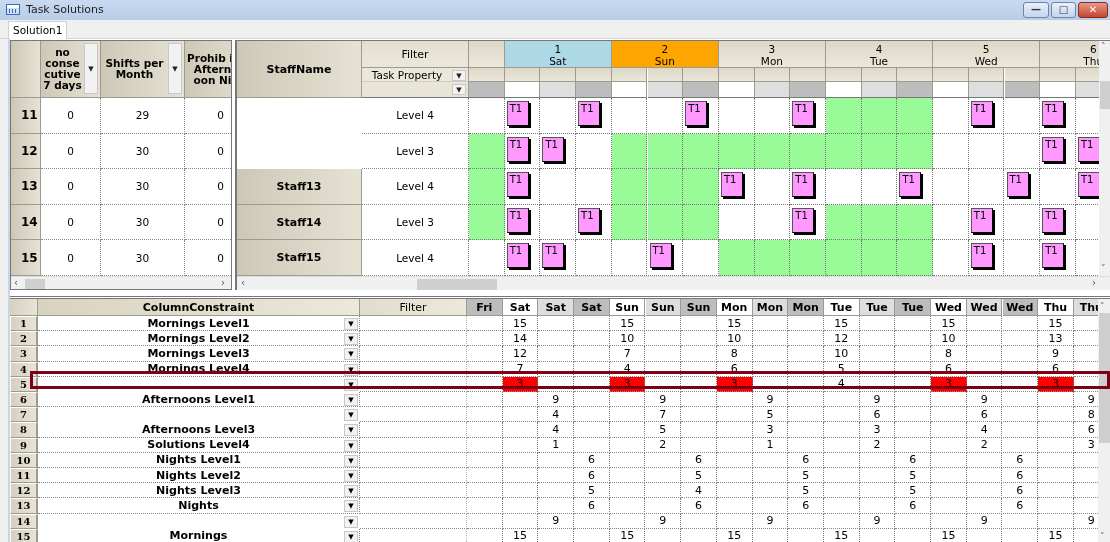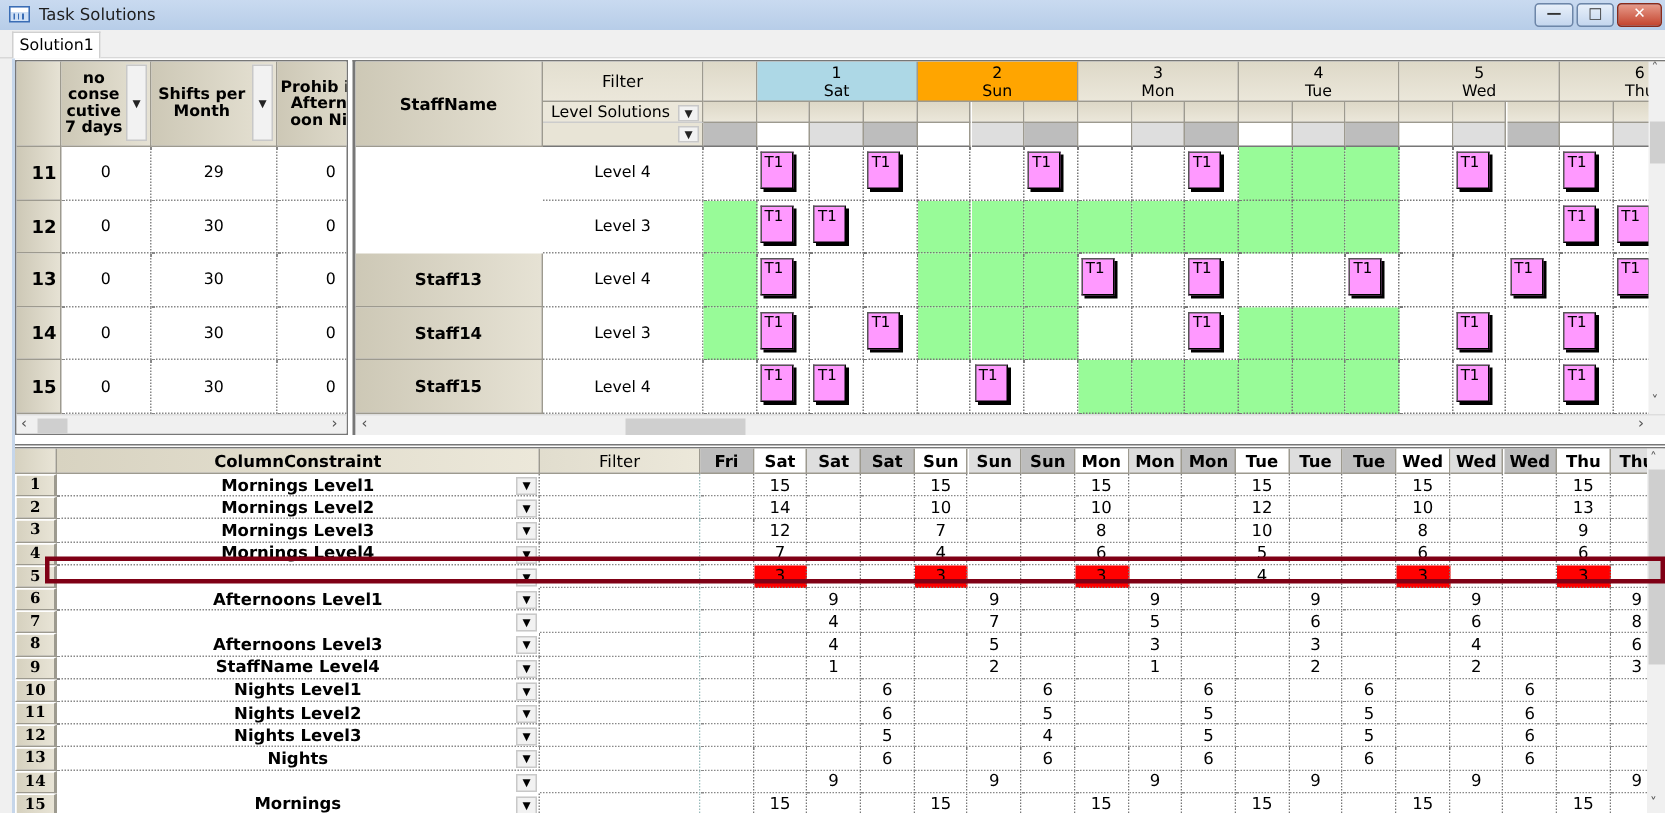--- a/index.html
+++ b/index.html
@@ -116,21 +116,21 @@
       <div class="arr" style="left: 3px;">‹</div>
       <div class="thumb" style="left: 14px; width: 20px;"></div>
       <div class="arr" style="left: 210px;">›</div>
     </div>
   </div>
 
 <div class="tr" id="tr">
     <div class="cell hdr" style="left: 0px; top: 0px; width: 125px; height: 57px;">StaffName</div>
     <div class="cell" style="left: 125px; top: 0px; width: 107px; height: 27px; background: linear-gradient(rgb(227, 223, 208), rgb(235, 231, 218)); border-right: 1px solid rgb(157, 154, 143); border-bottom: 1px solid rgb(157, 154, 143);">Filter</div>
     <div class="cell" style="left: 125px; top: 27px; width: 107px; height: 14px; background: rgb(235, 231, 218); border-right: 1px solid rgb(157, 154, 143); border-bottom: 1px solid rgb(204, 204, 204); padding-right: 16px; font-size: 10.5px;">
-      <div>Level Solutions</div>
+      <div>Task Property</div>
     </div>
     <div class="ddbtn" style="left: 215px; top: 29px; height: 11px;">▼</div>
     <div class="cell" style="left: 125px; top: 41px; width: 107px; height: 16px; background: rgb(232, 228, 214); border-right: 1px solid rgb(157, 154, 143); border-bottom: 1px solid rgb(119, 119, 119);"></div>
     <div class="ddbtn" style="left: 215px; top: 43px; height: 11px;">▼</div>
     <div class="dayhdr" style="left: 232px; width: 35.7px; background: linear-gradient(rgb(221, 216, 199), rgb(235, 231, 218)); border-bottom: 1px solid rgb(157, 154, 143);"></div>
     <div class="dayhdr" style="left: 267.7px; width: 107.1px; background: rgb(173, 216, 230); border-bottom: 1px solid rgb(157, 154, 143);">
       <div>1</div>
       <div>Sat</div>
     </div>
     <div class="dayhdr" style="left: 374.8px; width: 107.1px; background: rgb(255, 165, 0); border-bottom: 1px solid rgb(157, 154, 143);">
@@ -558,21 +558,21 @@
       <div class="bval" style="left: 849.7px; width: 35.7px;">3</div>
       <div class="bval" style="left: 885.4px; width: 35.7px;"></div>
       <div class="bval" style="left: 921.1px; width: 35.7px;"></div>
       <div class="bval" style="left: 956.8px; width: 35.7px;">4</div>
       <div class="bval" style="left: 992.5px; width: 35.7px;"></div>
       <div class="bval" style="left: 1028.2px; width: 35.7px;"></div>
       <div class="bval" style="left: 1063.9px; width: 35.7px;">6</div>
     </div>
     <div class="brow" style="top: 138.6px;">
       <div class="brn">9</div>
-      <div class="bname">StaffName Level4</div>
+      <div class="bname">Solutions Level4</div>
       <div class="bdd">▼</div>
       <div class="bfilter"></div>
       <div class="bval" style="left: 457px; width: 35.7px;"></div>
       <div class="bval" style="left: 492.7px; width: 35.7px;"></div>
       <div class="bval" style="left: 528.4px; width: 35.7px;">1</div>
       <div class="bval" style="left: 564.1px; width: 35.7px;"></div>
       <div class="bval" style="left: 599.8px; width: 35.7px;"></div>
       <div class="bval" style="left: 635.5px; width: 35.7px;">2</div>
       <div class="bval" style="left: 671.2px; width: 35.7px;"></div>
       <div class="bval" style="left: 706.9px; width: 35.7px;"></div>

